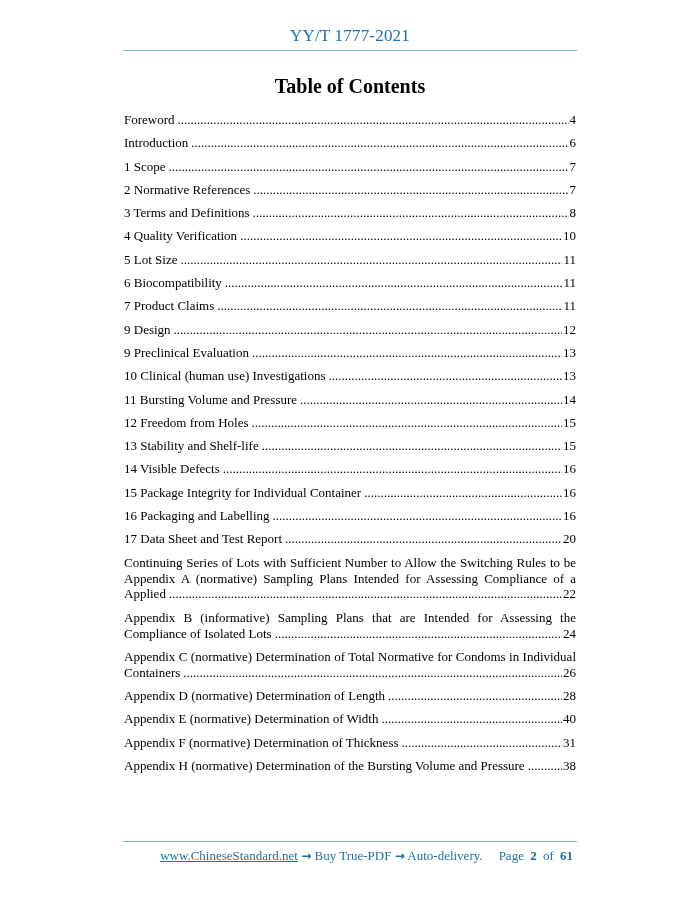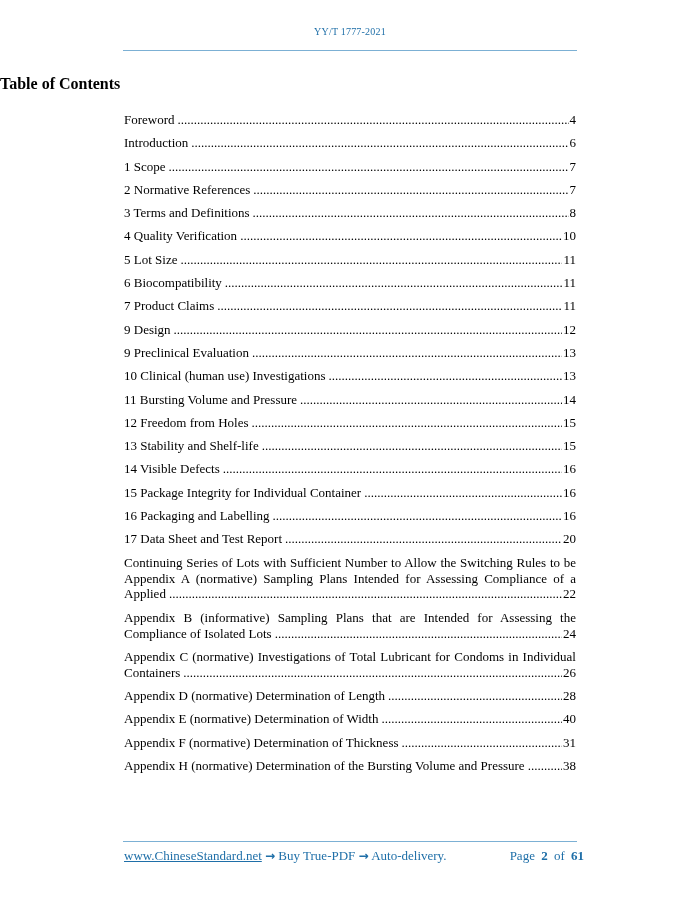--- a/index.html
+++ b/index.html
@@ -13,33 +13,34 @@
     width:700px;height:906px;
     background:#ffffff;
     font-family:"Liberation Serif","DejaVu Serif",serif;
     color:var(--ink);
     overflow:hidden;
   }
   
   .header-text{
     position:absolute;top:26px;left:0;right:0;
     text-align:center;
-    font-size:10px;
+    font-size:17px;
     color:var(--blue);
     letter-spacing:.2px;
   }
   .header-rule{
     position:absolute;top:50px;left:123px;right:123px;
     border-top:1px solid var(--rule-blue);
   }
   
   .page-title{
     position:absolute;top:75px;left:0;right:0;
     margin:0;
-    font-size:16px;
+    text-align:center;
+    font-size:20px;
     font-weight:bold;
     color:var(--ink);
   }
   
   .toc{
     position:absolute;top:112px;left:124px;width:452px;
     font-size:13px;
     line-height:15.9px;
   }
   .toc-entry{margin-bottom:7.4px;}
@@ -62,23 +63,23 @@
   .toc-dots::after{
     content:"........................................................................................................................................................................................................";
   }
   .toc-page{white-space:nowrap;margin-left:1px;}
   
   .footer-rule{
     position:absolute;top:841px;left:123px;right:123px;
     border-top:1px solid var(--rule-blue);
   }
   .footer-row{
-    position:absolute;top:848px;left:124px;right:116px;
+    position:absolute;top:848px;left:124px;right:127px;
     display:flex;
-    justify-content:space-between;
+    justify-content:flex-end;
     align-items:baseline;
     font-size:13px;
     color:var(--blue);
   }
   .footer-left a{
     color:inherit;
     text-decoration:underline;
     cursor:pointer;
   }
   .arrow{
@@ -245,21 +246,21 @@
       </div>
       <div class="toc-entry">
         <div class="toc-preline">Appendix B (informative) Sampling Plans that are Intended for Assessing the</div>
         <div class="toc-lastline">
           <span class="toc-text">Compliance of Isolated Lots</span>
           <span class="toc-dots"></span>
           <span class="toc-page">24</span>
         </div>
       </div>
       <div class="toc-entry">
-        <div class="toc-preline">Appendix C (normative) Investigations of Total Lubricant for Condoms in Individual</div>
+        <div class="toc-preline">Appendix C (normative) Determination of Total Normative for Condoms in Individual</div>
         <div class="toc-lastline">
           <span class="toc-text">Containers</span>
           <span class="toc-dots"></span>
           <span class="toc-page">26</span>
         </div>
       </div>
       <div class="toc-entry">
         <div class="toc-lastline">
           <span class="toc-text">Appendix D (normative) Determination of Length</span>
           <span class="toc-dots"></span>

